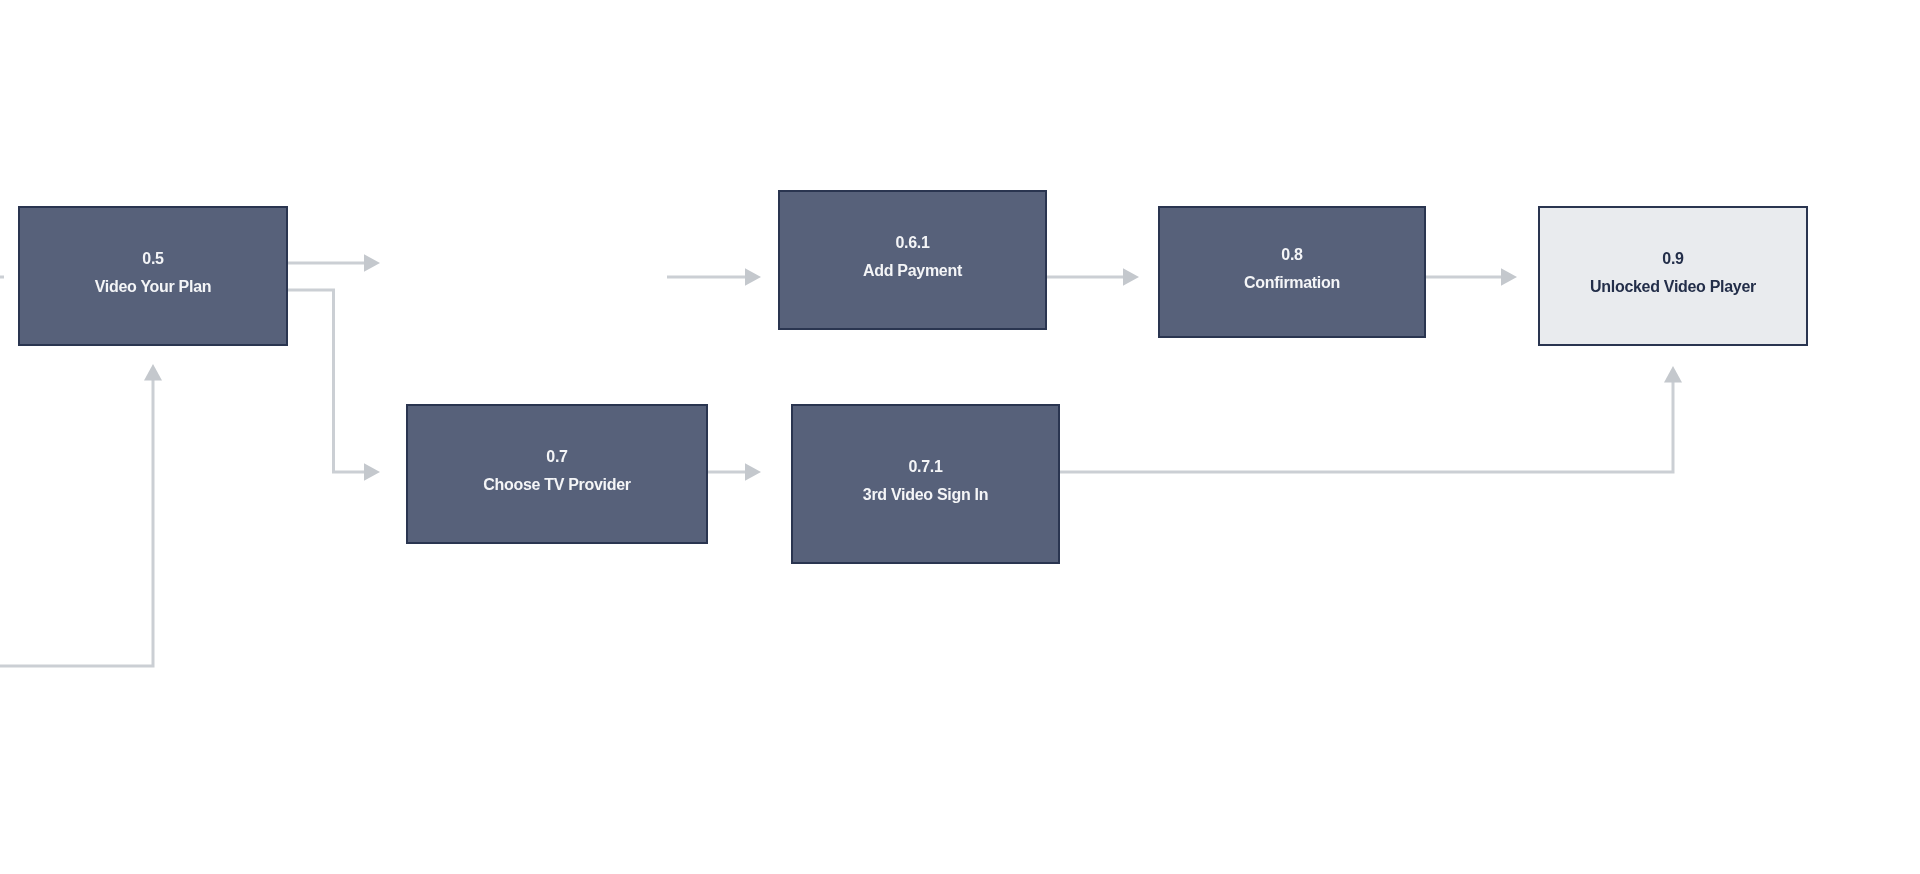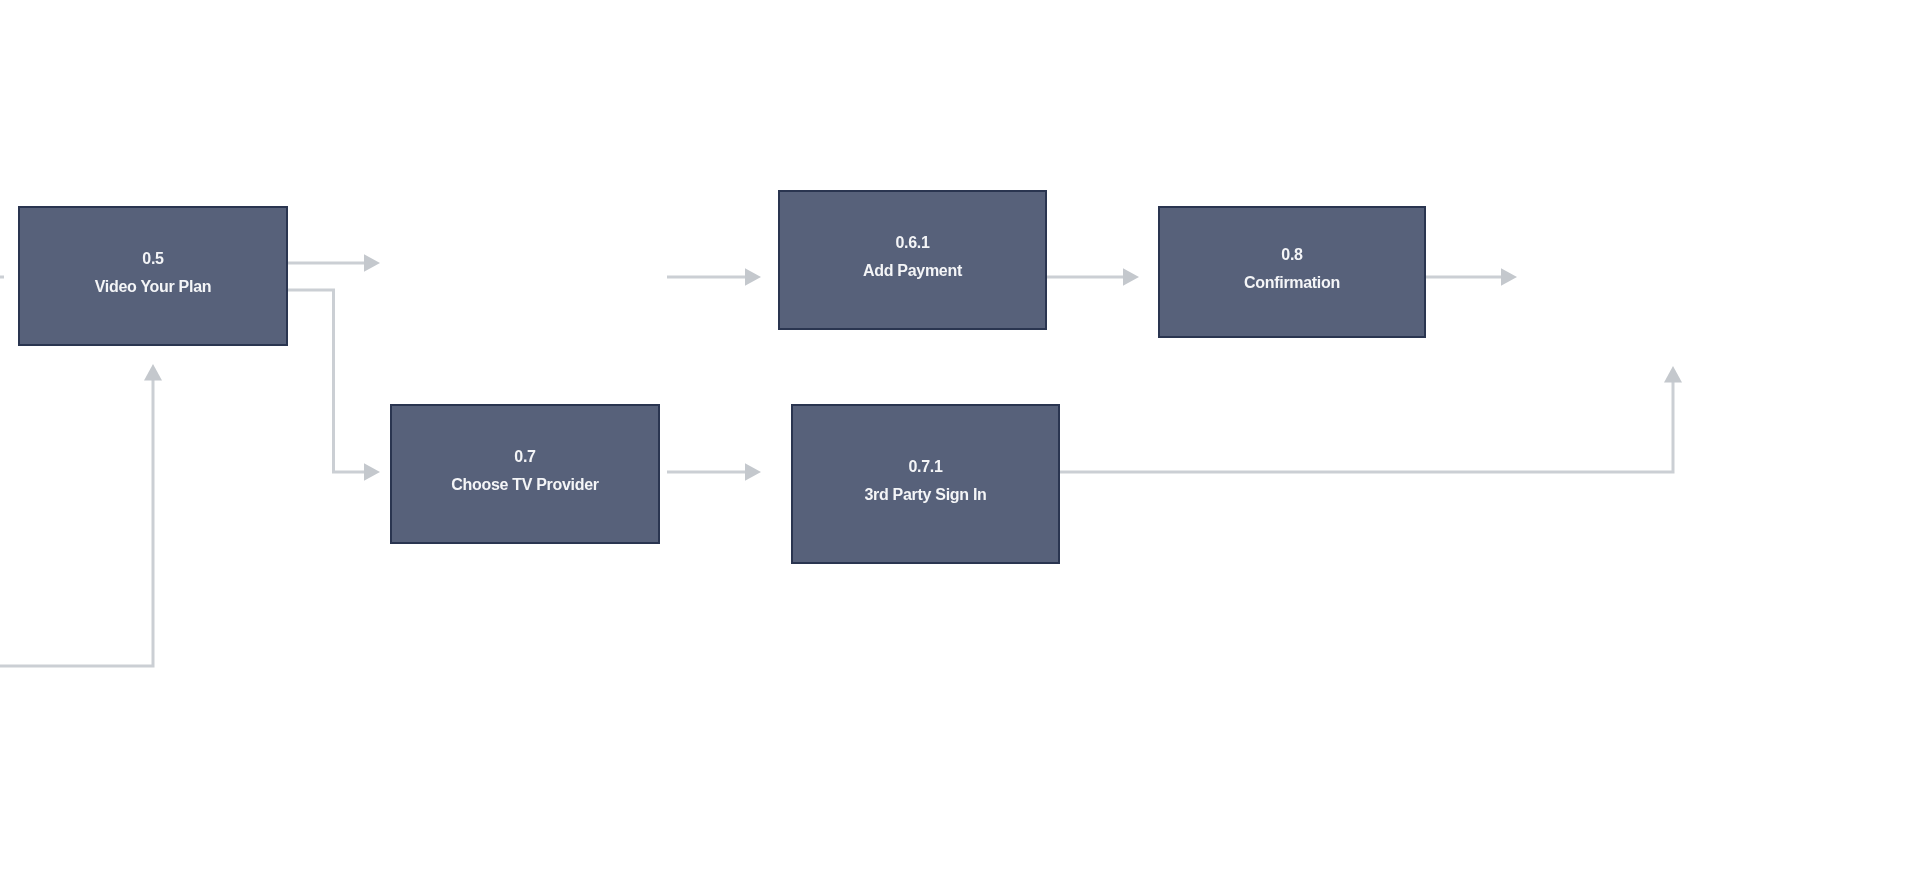--- a/index.html
+++ b/index.html
@@ -43,21 +43,21 @@
     background: #e9ebee;
     color: #232e49;
   }
   
   .pos-05  { left: 18px;   top: 206px; width: 270px; height: 140px; }
   .pos-06  { left: 397px;  top: 206px; width: 270px; height: 140px; }
   .pos-061 { left: 778px;  top: 190px; width: 269px; height: 140px; }
   .pos-08  { left: 1158px; top: 206px; width: 268px; height: 132px; }
   .pos-09  { left: 1538px; top: 206px; width: 270px; height: 140px; }
   
-  .pos-07  { left: 390px;  top: 404px; width: 270px; height: 140px; }
+  .pos-07  { left: 406px;  top: 404px; width: 302px; height: 140px; }
   .pos-071 { left: 778px;  top: 404px; width: 269px; height: 160px; margin-left: 13px; }
 </style>
 </head>
 <body>
 
 <div class="canvas">
 
   <svg class="connectors" viewBox="0 0 1920 874" xmlns="http://www.w3.org/2000/svg">
     <defs>
       <marker id="ah" markerWidth="6.5" markerHeight="6" refX="0.5" refY="3" orient="auto" markerUnits="strokeWidth">
@@ -90,28 +90,34 @@
     </div>
   </div>
 
   <div class="node pos-08">
     <div class="node-text">
       <div>0.8</div>
       <div>Confirmation</div>
     </div>
   </div>
 
+  <div class="node light pos-09">
+    <div class="node-text">
+      <div>0.9</div>
+      <div>Unlocked Video Player</div>
+    </div>
+  </div>
 
   <div class="node pos-07">
     <div class="node-text">
       <div>0.7</div>
       <div>Choose TV Provider</div>
     </div>
   </div>
 
   <div class="node pos-071">
     <div class="node-text">
       <div>0.7.1</div>
-      <div>3rd Party Sign In</div>
+      <div>3rd Video Sign In</div>
     </div>
   </div>
 
 </div>
 
 </body></html>

